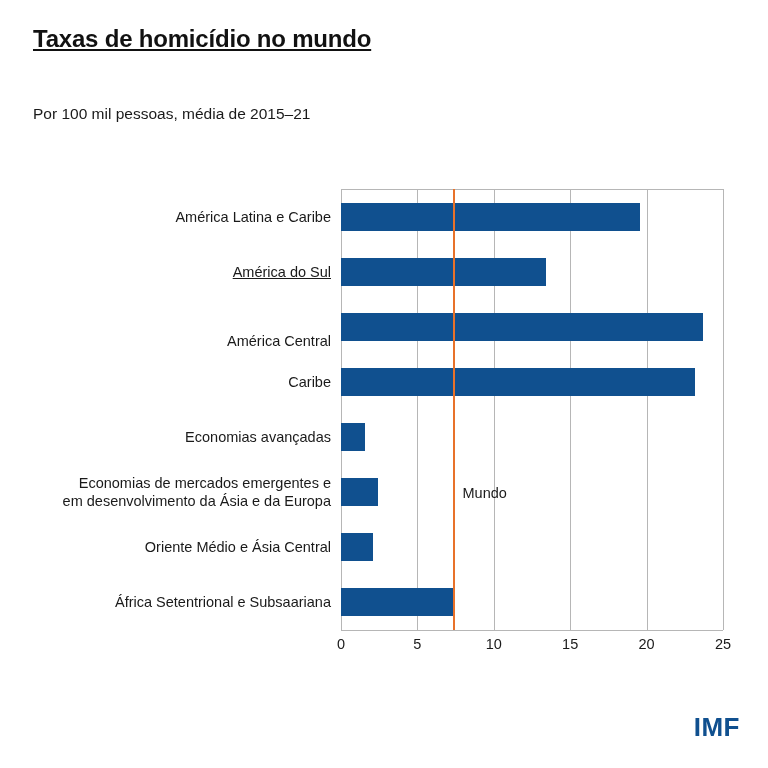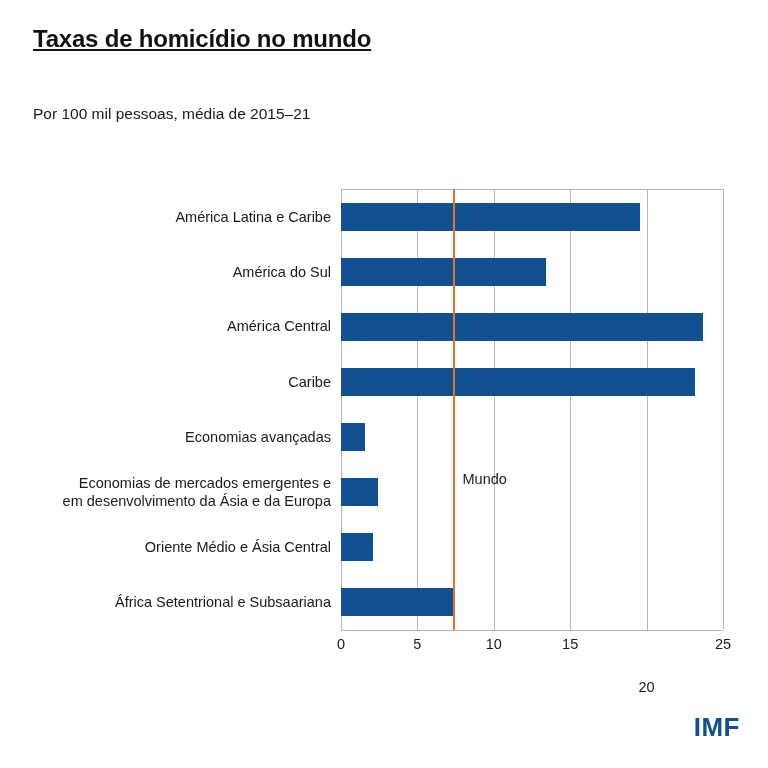--- a/index.html
+++ b/index.html
@@ -199,24 +199,24 @@
         </div>
         <div class="bar-row" style="top: 399.438px; height: 28px;">
           <div class="bar" style="width: 111.544px; background: rgb(16, 80, 143);"></div>
         </div>
       </div>
 
     <div class="labels" id="labels">
         <div class="cat-label" style="top: 18.5625px;">
           <div>América Latina e Caribe</div>
         </div>
-        <div class="cat-label" style="top: 73.6875px;">
+        <div class="cat-label" style="top: 73.6875px; text-decoration: underline;">
           <div>América do Sul</div>
         </div>
-        <div class="cat-label" style="top: 128px;">
+        <div class="cat-label" style="top: 143px;">
           <div>América Central</div>
         </div>
         <div class="cat-label" style="top: 183.938px;">
           <div>Caribe</div>
         </div>
         <div class="cat-label" style="top: 239.062px;">
           <div>Economias avançadas</div>
         </div>
         <div class="cat-label" style="top: 285.188px;">
           <div>Economias de mercados emergentes e</div>
@@ -225,28 +225,28 @@
         <div class="cat-label" style="top: 349.312px;">
           <div>Oriente Médio e Ásia Central</div>
         </div>
         <div class="cat-label" style="top: 404.438px;">
           <div>África Setentrional e Subsaariana</div>
         </div>
       </div>
 
     <div id="worldline-holder">
         <div class="world-line" style="left: 452.544px; top: 29px; background: rgb(232, 114, 42);"></div>
-        <div class="world-label" style="left: 462.544px; top: 311px;">Mundo</div>
+        <div class="world-label" style="left: 462.544px; top: 325px;">Mundo</div>
       </div>
 
     <div id="xticks">
         <div class="xtick" style="left: 341px;">0</div>
         <div class="xtick" style="left: 417.4px;">5</div>
         <div class="xtick" style="left: 493.8px; text-align: center;">10</div>
         <div class="xtick" style="left: 570.2px;">15</div>
-        <div class="xtick" style="left: 646.6px; margin-top: 43px;">20</div>
+        <div class="xtick" style="left: 646.6px;">20</div>
         <div class="xtick" style="left: 723px;">25</div>
       </div>
   </div>
 
 
   <div class="imf-logo">IMF</div>
 </div>
 
 </body></html>

